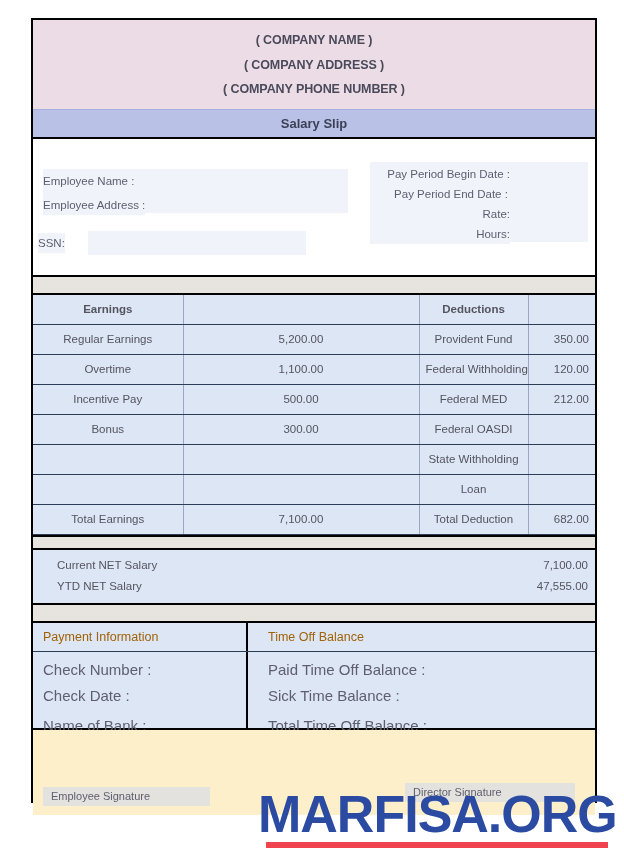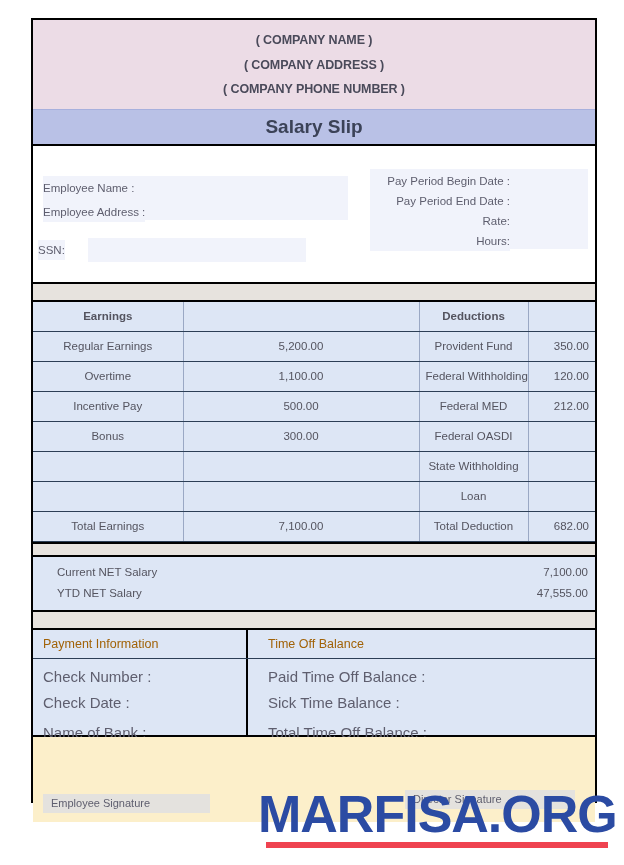--- a/index.html
+++ b/index.html
@@ -36,21 +36,21 @@
     font-size: 12.5px;
     color: #4a4a5a;
     line-height: 24.5px;
     letter-spacing: -0.1px;
     font-weight: 600;
   }
 
   .title-band {
     background: #b9c1e6;
     text-align: center;
-    font-size: 19px;
+    font-size: 13px;
     font-weight: bold;
     color: #3b4257;
     padding: 6px 0 6px 0;
     border-top: 1px solid #a7b0dd;
     border-bottom: 2px solid #000000;
   }
 
   
   .emp-section {
     position: relative;
@@ -222,21 +222,21 @@
     <div class="fieldbox" style="left:10px; top:30px; width:305px; height:44px;"></div>
     <div class="fieldbox" style="left:55px; top:92px; width:218px; height:24px;"></div>
     <div class="fieldbox" style="left:337px; top:23px; width:145px; height:80px;"></div>
     <div class="fieldbox" style="left:478px; top:23px; width:77px; height:80px;"></div>
 
     <div class="lbl" style="left:10px; top:32px;">Employee Name :</div>
     <div class="lbl" style="left:10px; top:56px;">Employee Address :</div>
     <div class="lbl" style="left:5px; top:94px;">SSN:</div>
 
     <div class="lbl r" style="left:337px; top:25px; width:140px;">Pay Period Begin Date :</div>
-    <div class="lbl r" style="left:337px; top:45px; width:140px;">Pay Period End Date :</div>
+    <div class="lbl r" style="left:348px; top:45px; width:140px;text-align:center;">Pay Period End Date :</div>
     <div class="lbl r" style="left:337px; top:85px; width:140px;">Hours:</div>
     <div class="lbl r" style="left:337px; top:65px; width:140px;">Rate:</div>
   </div>
 
   <div class="sep" style="height:16px;"></div>
 
   <div class="tablewrap">
     <table class="grid">
       <colgroup>
         <col style="width:150px;">

